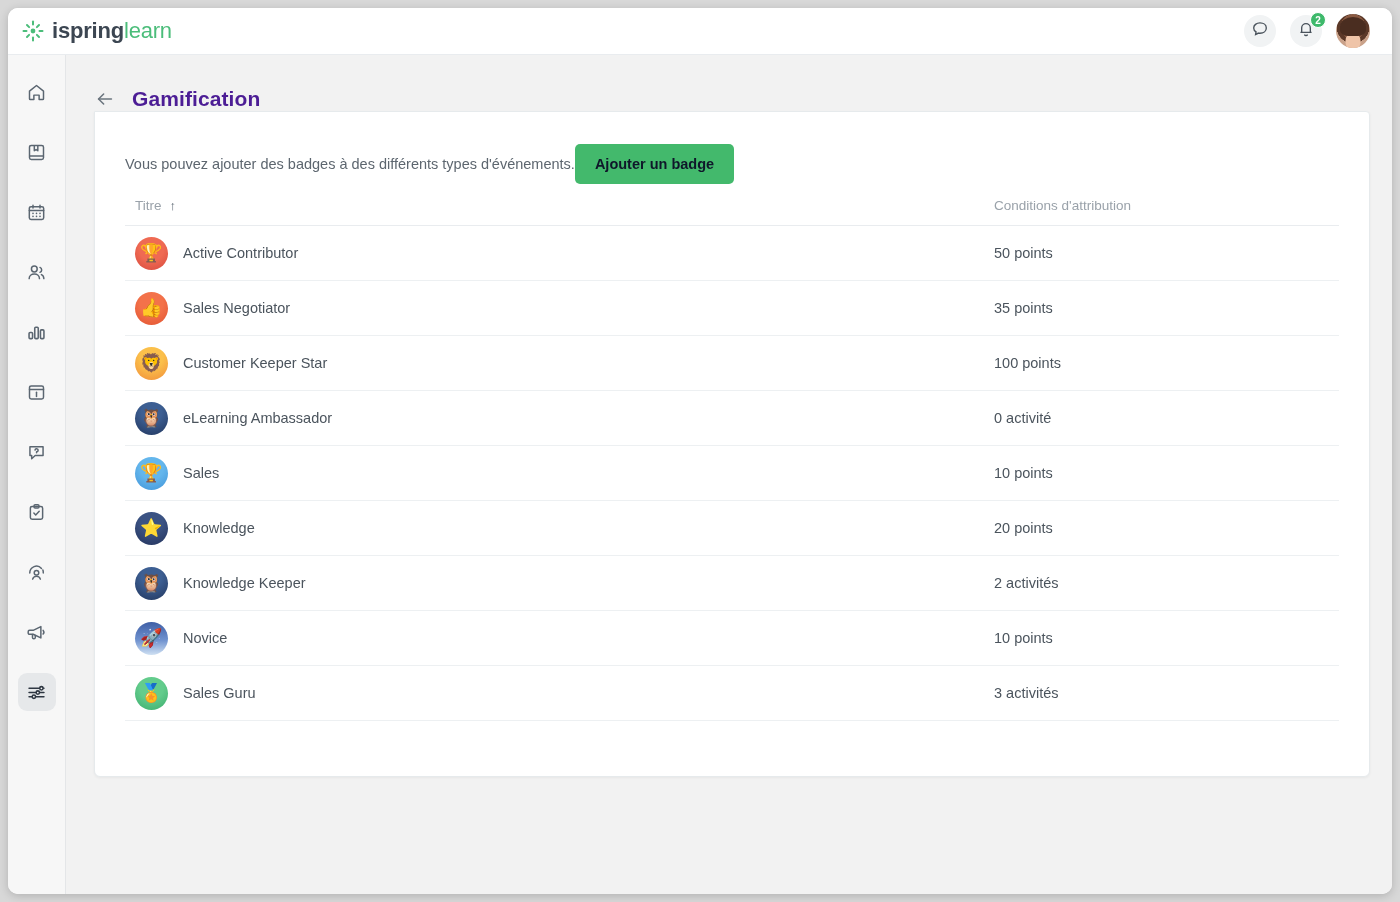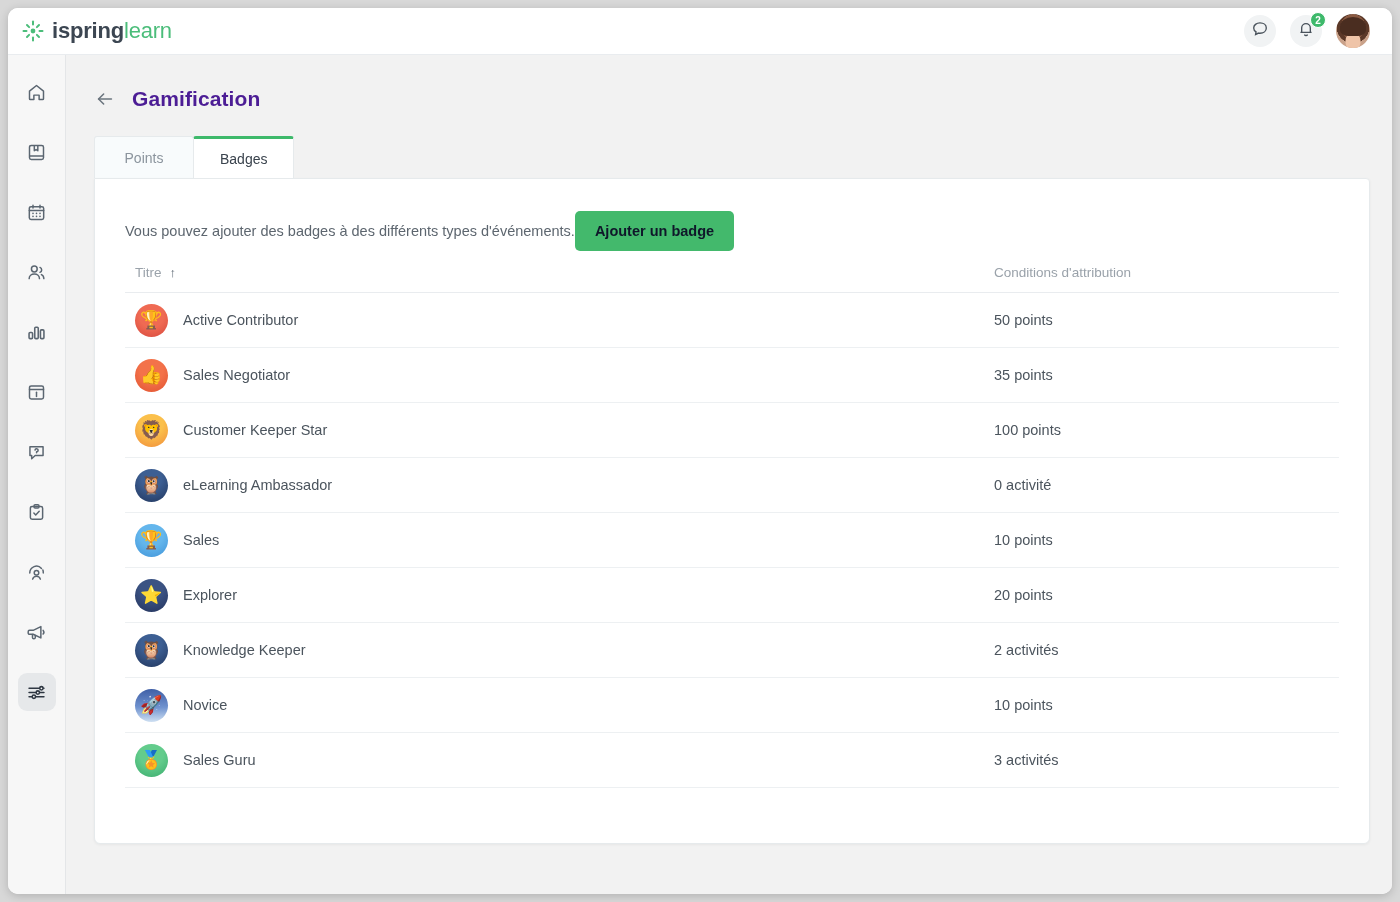--- a/index.html
+++ b/index.html
@@ -355,24 +355,20 @@
     <div class="page-head">
       <span class="back-arrow">
         <svg width="22" height="22" viewBox="0 0 24 24" fill="none" stroke="currentColor" stroke-width="1.7" stroke-linecap="round" stroke-linejoin="round">
           <path d="M19 12H5"></path>
             <path d="M10.5 6.5 5 12l5.5 5.5"></path>
         </svg>
       </span>
       <span class="page-title">Gamification</span>
     </div>
 
-    <div class="tabs">
-      <div class="tab">Points</div>
-      <div class="tab active">Badges</div>
-    </div>
 
     <div class="card">
 
       <div class="card-top">
         <div class="card-desc">Vous pouvez ajouter des badges à des différents types d'événements.</div>
         <button class="btn-primary">Ajouter un badge</button>
       </div>
 
       <table class="badges">
         <thead>
@@ -441,21 +437,21 @@
                 </div>
               </td>
               <td>10 points</td>
             </tr>
             <tr>
               <td>
                 <div class="cell-title">
                   <span class="badge-icon bi-star-navy">
                     <span class="glyph">⭐</span>
                   </span>
-                  <span>Explorer</span>
+                  <span>Knowledge</span>
                 </div>
               </td>
               <td>20 points</td>
             </tr>
             <tr>
               <td>
                 <div class="cell-title">
                   <span class="badge-icon bi-owl-navy">
                     <span class="glyph">🦉</span>
                   </span>

